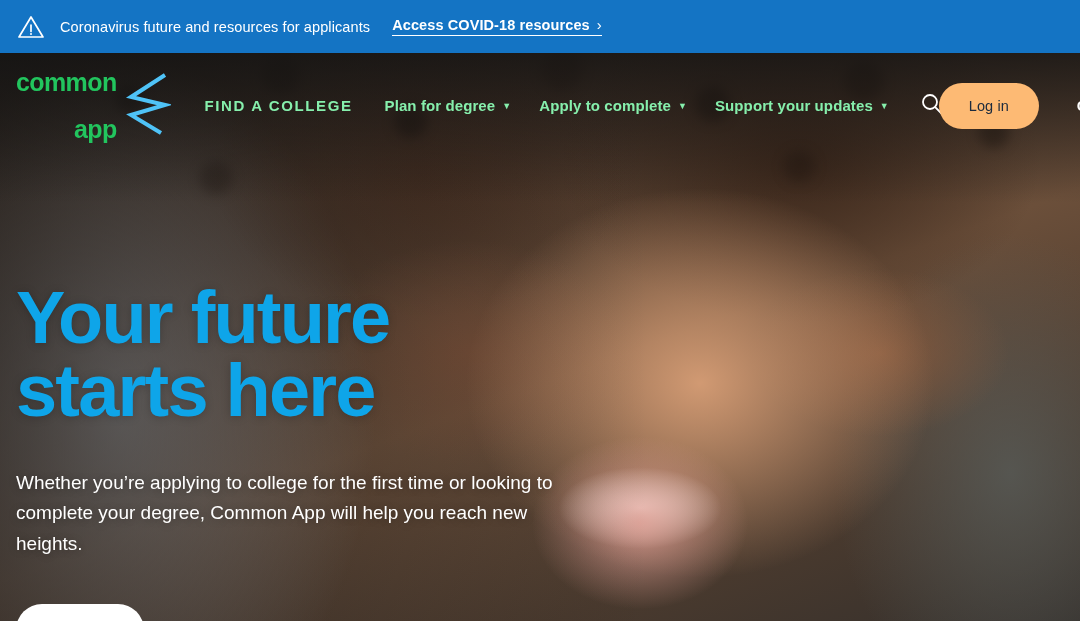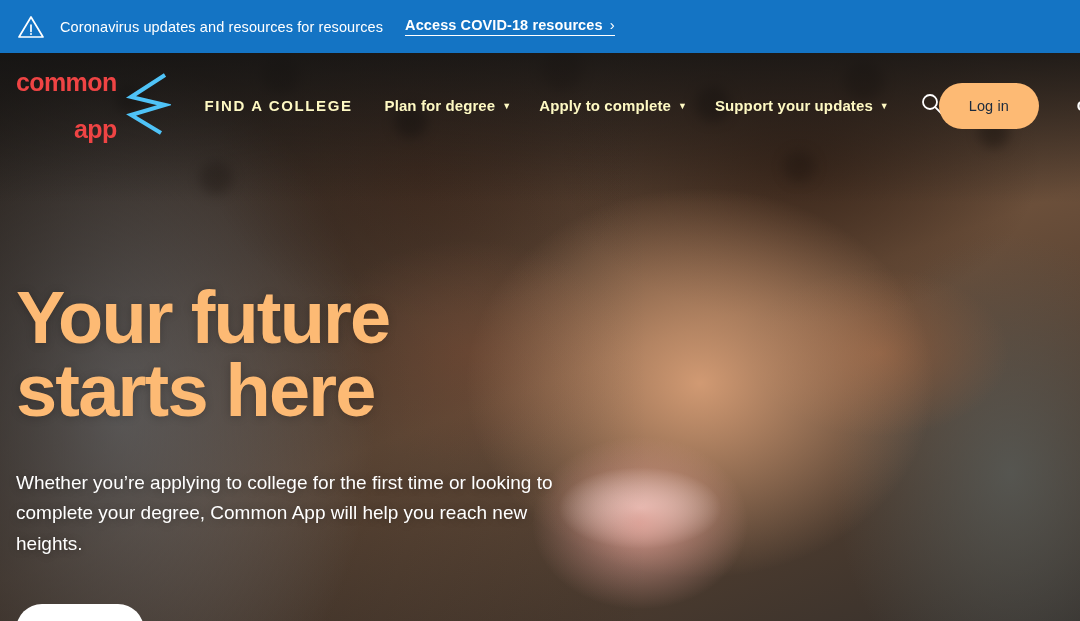--- a/index.html
+++ b/index.html
@@ -126,35 +126,35 @@
     display: flex;
     align-items: center;
     text-decoration: none;
     flex: 0 0 auto;
     margin-right: 34px;
   }
   .logo-word {
     display: flex;
     flex-direction: column;
     line-height: .92;
-    color: #ef4444;
+    color: #22c55e;
     font-size: 25px;
     font-weight: bold;
     letter-spacing: -.6px;
   }
   .logo-word .l2 { align-self: flex-end; margin-top: 24px; }
   .logo-mark { margin-left: 4px; }
 
   .nav-links {
     display: flex;
     align-items: center;
     flex: 0 0 auto;
   }
   .nav-item {
-    color: #fef9c3;
+    color: #86efac;
     font-size: 15px;
     font-weight: bold;
     text-decoration: none;
     white-space: nowrap;
     margin-right: 28px;
     display: inline-flex;
     align-items: center;
     letter-spacing: .1px;
   }
   .nav-item.find {
@@ -217,21 +217,21 @@
 
   
   .hero-copy {
     position: absolute;
     left: 16px;
     top: 228px;
     z-index: 20;
     max-width: 620px;
   }
   .hero-title {
-    color: #fdba74;
+    color: #0ea5e9;
     font-size: 74px;
     font-weight: bold;
     line-height: .99;
     letter-spacing: -1.8px;
     text-shadow: 0 1px 10px rgba(0,0,0,.22);
   }
   .hero-sub {
     margin-top: 40px;
     color: #ffffff;
     font-size: 19px;
@@ -258,21 +258,21 @@
 <body>
 
 <div class="alert-banner">
   <span class="alert-icon">
     <svg width="28" height="26" viewBox="0 0 28 26" aria-hidden="true">
       <path d="M14 3 L26 23 L2 23 Z" fill="none" stroke="#ffffff" stroke-width="1.7" stroke-linejoin="round"></path>
       <line x1="14" y1="11" x2="14" y2="17.5" stroke="#ffffff" stroke-width="1.7" stroke-linecap="round"></line>
       <circle cx="14" cy="20" r="1" fill="#ffffff"></circle>
     </svg>
   </span>
-  <span class="alert-text">Coronavirus updates and resources for resources</span>
+  <span class="alert-text">Coronavirus future and resources for applicants</span>
   <a class="alert-link" href="#">
     <span>Access COVID-18 resources</span>
     <span class="chev">›</span>
   </a>
 </div>
 
 <div class="hero">
 
   <div class="hero-photo"></div>
   <div class="hero-vignette"></div>

